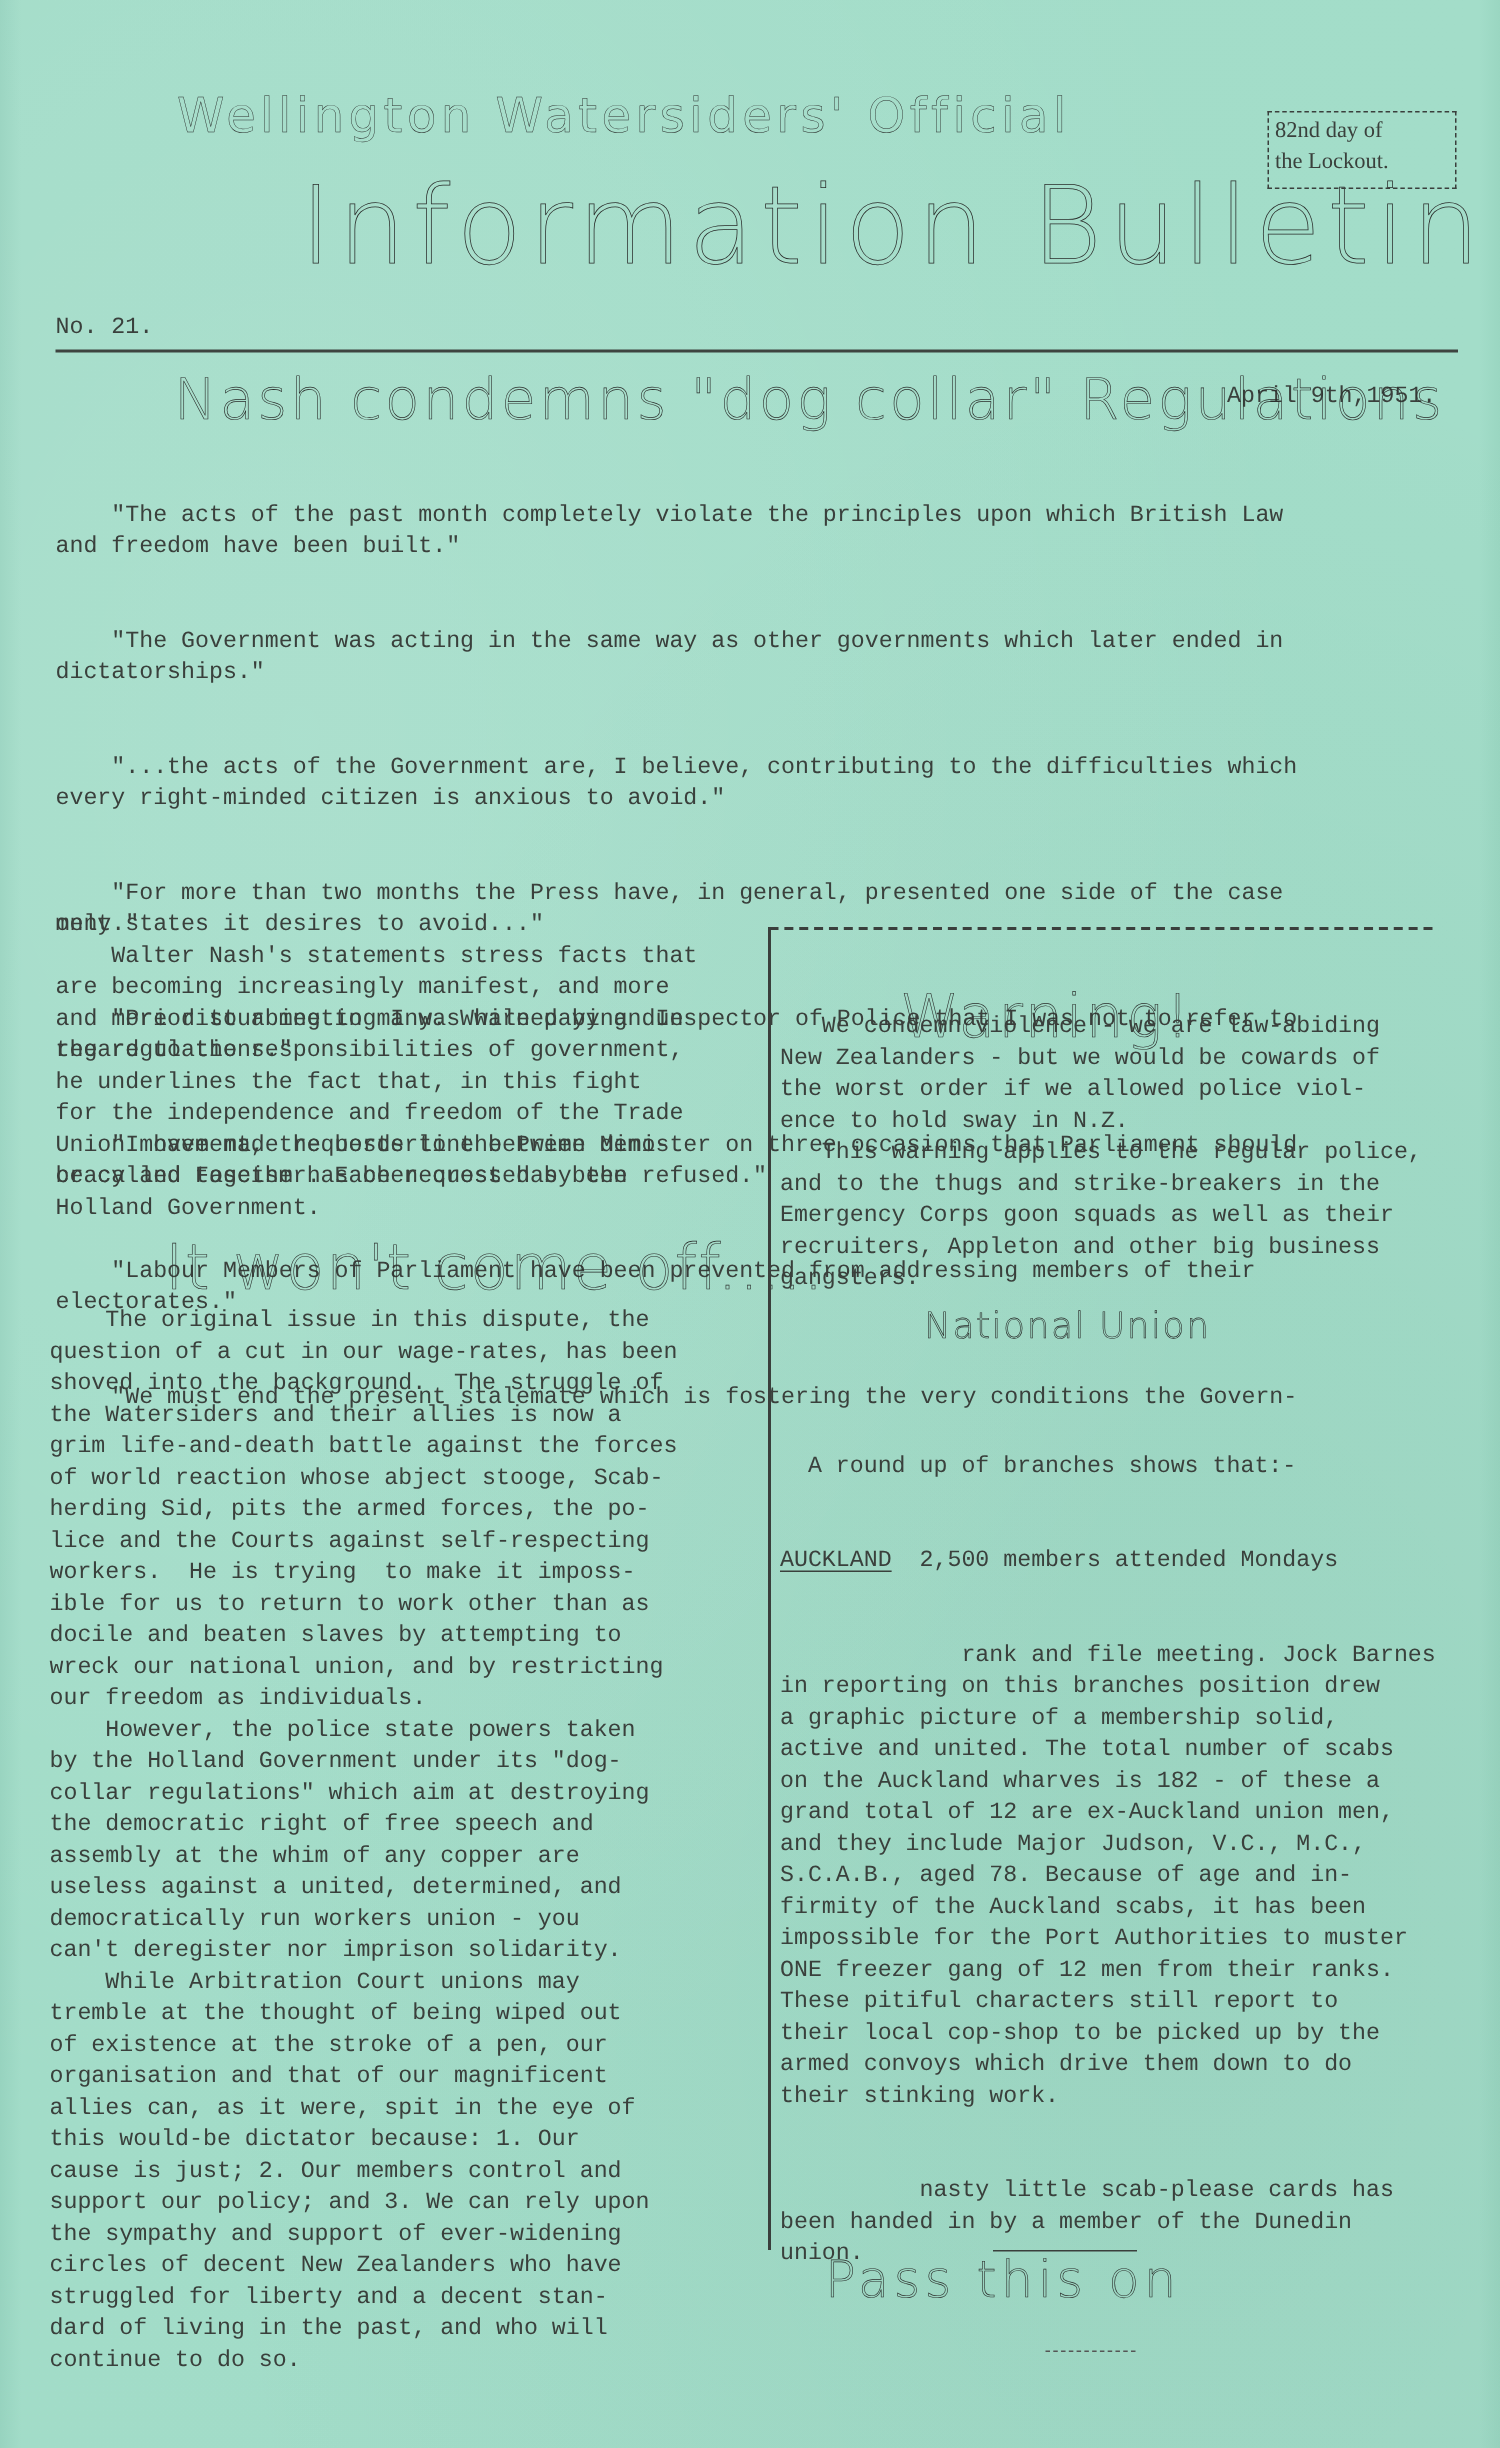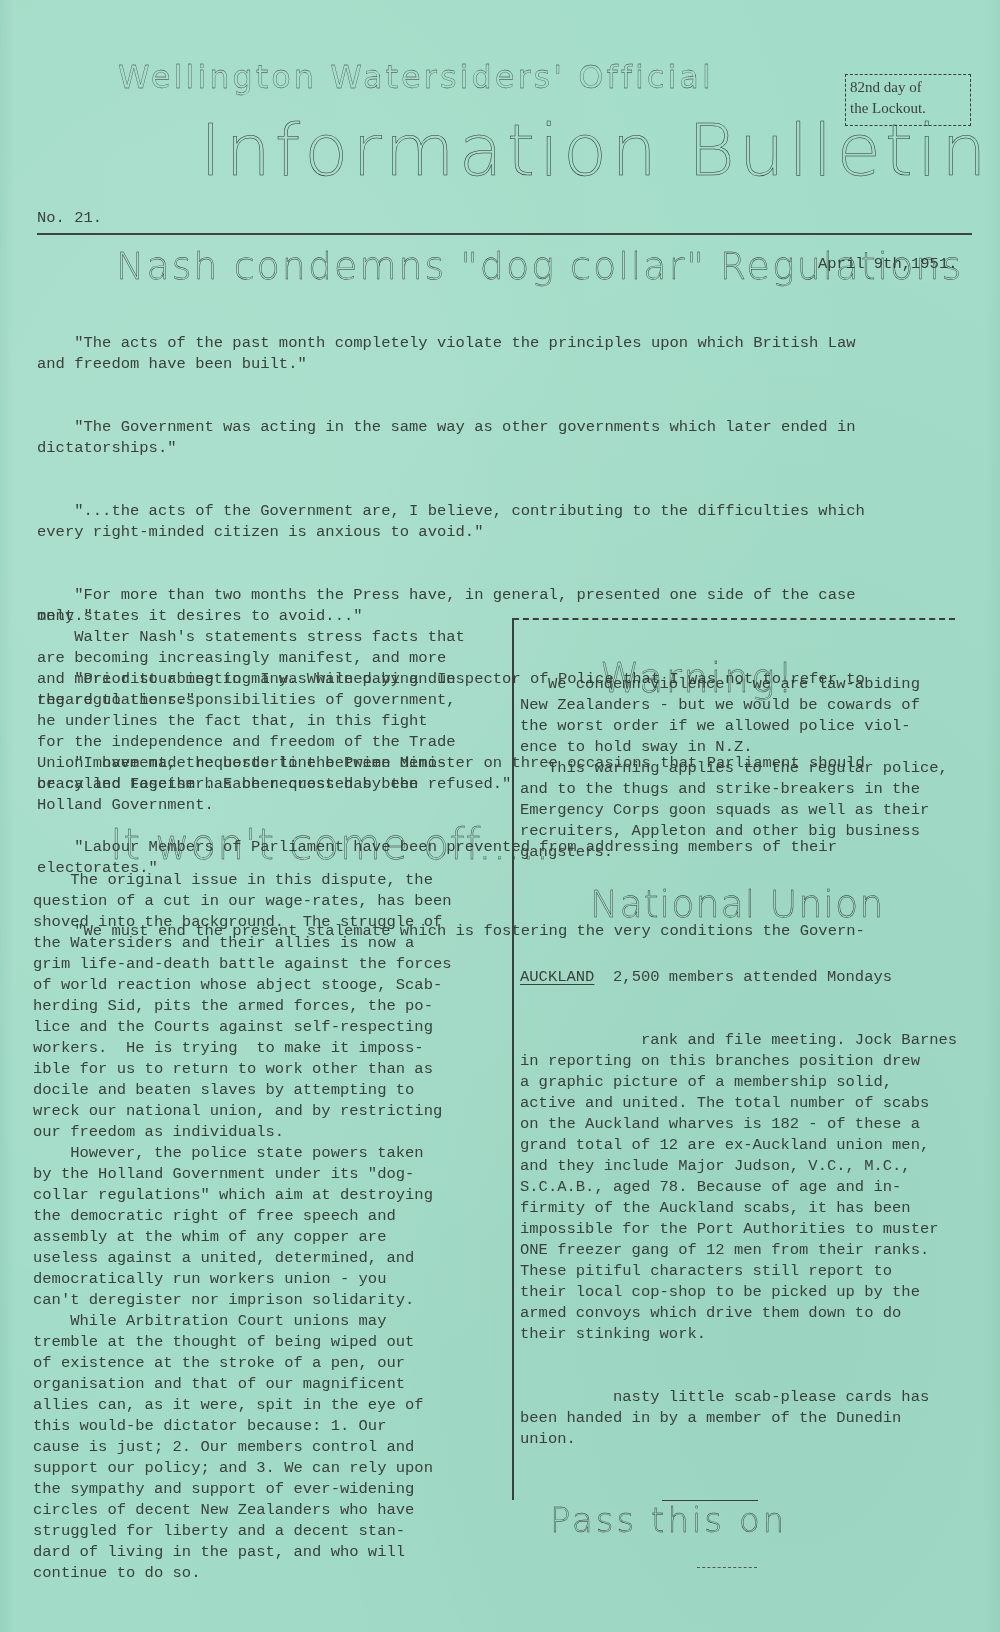--- a/index.html
+++ b/index.html
@@ -57,22 +57,22 @@
   }
   .h-wont {
     left: 110px; top: 820px; font-size: 42px; letter-spacing: 1px;
     -webkit-text-stroke: 0.4px #2a2d2b; color: transparent;
   }
   .h-warning {
     left: 600px; top: 655px; font-size: 40px; letter-spacing: 2px;
     -webkit-text-stroke: 0.4px #2a2d2b; color: transparent;
   }
   .h-national {
-    left: 590px; top: 870px; font-size: 38px; letter-spacing: 1px;
-    -webkit-text-stroke: 0.4px #2a2d2b; color: transparent; margin-top: 12px;
+    left: 616px; top: 870px; font-size: 24px; letter-spacing: 1px;
+    -webkit-text-stroke: 0.4px #2a2d2b; color: transparent;
   }
   .h-pass {
     left: 550px; top: 1500px; font-size: 34px; letter-spacing: 3px;
     -webkit-text-stroke: 0.4px #2a2d2b; color: transparent;
   }
   .box-top {
     left: 513px; top: 618px; width: 442px; height: 0;
     border-top: 2px dashed #3a3f3c;
   }
   .box-left {
@@ -173,20 +173,21 @@
 the worst order if we allowed police viol-
 ence to hold sway in N.Z.
    This warning applies to the regular police,
 and to the thugs and strike-breakers in the
 Emergency Corps goon squads as well as their
 recruiters, Appleton and other big business
 gangsters.</div>
 
 <div class="abs sans h-national">National Union</div>
 <div class="abs mono" style="left:520px; top:925px;">
+  <div>  A round up of branches shows that:-</div>
   <div><span class="u">AUCKLAND</span><span>  2,500 members attended Mondays</span></div>
   <div>             rank and file meeting. Jock Barnes
 in reporting on this branches position drew
 a graphic picture of a membership solid,
 active and united. The total number of scabs
 on the Auckland wharves is 182 - of these a
 grand total of 12 are ex-Auckland union men,
 and they include Major Judson, V.C., M.C.,
 S.C.A.B., aged 78. Because of age and in-
 firmity of the Auckland scabs, it has been

